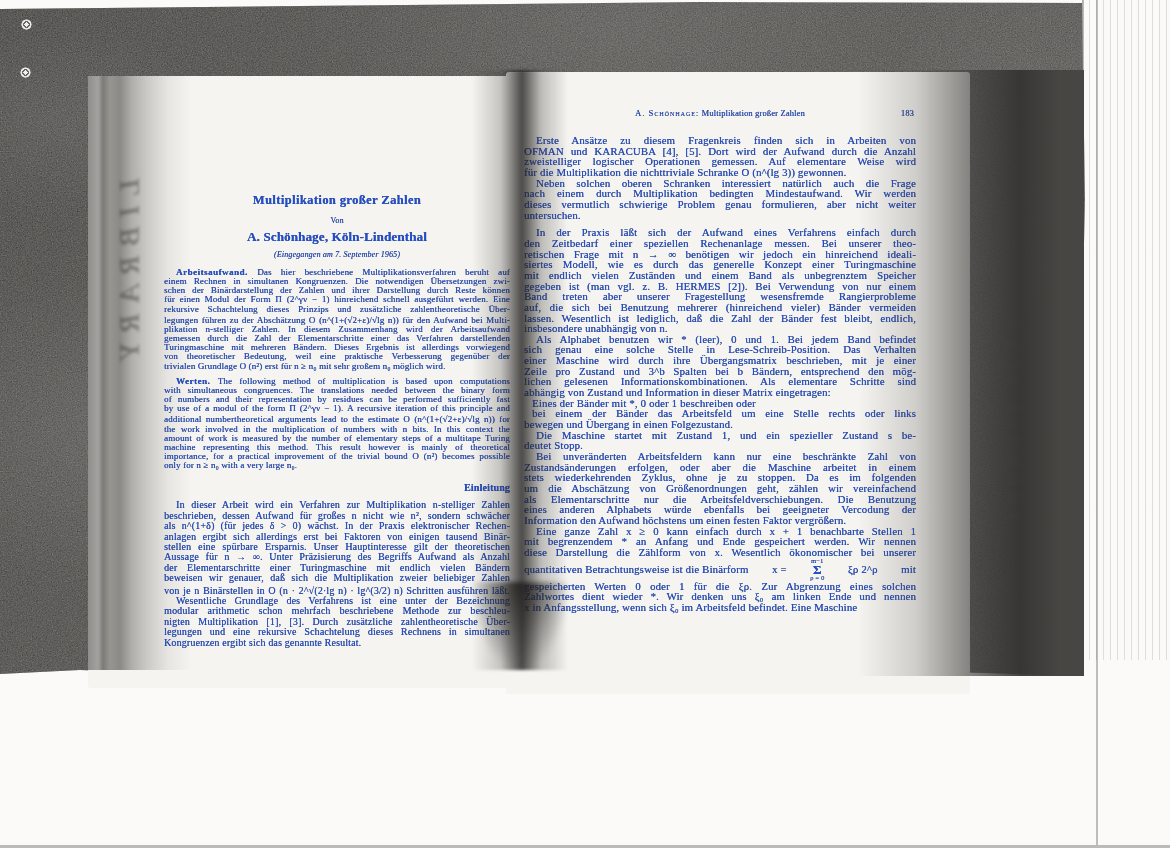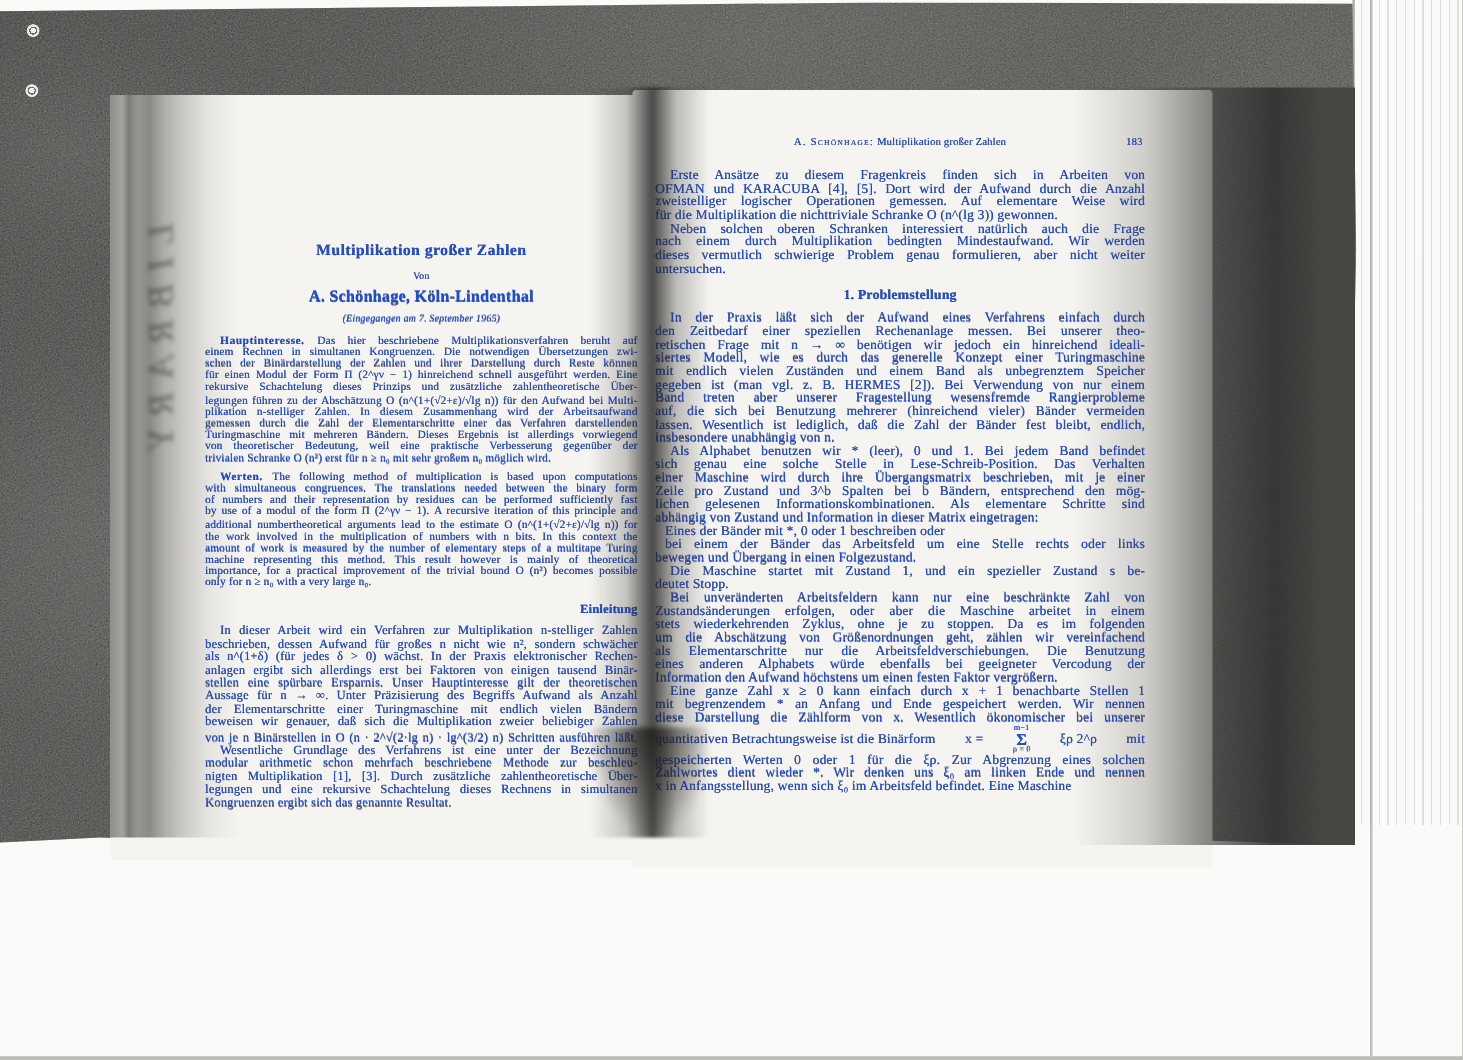--- a/index.html
+++ b/index.html
@@ -119,31 +119,31 @@
   <div class="page page-right"></div>
 
   <div class="ghost ghost-left">LIBRARY</div>
 
   <div class="lp-content txt">
     <div class="lp-title">Multiplikation großer Zahlen</div>
     <div class="lp-von">Von</div>
     <div class="lp-author">A. Schönhage, Köln-Lindenthal</div>
     <div class="lp-received">(Eingegangen am 7. September 1965)</div>
     <div class="abstract">
-        <div class="tl in"><b>Hauptinteresse. </b>Das hier beschriebene Multiplikationsverfahren beruht auf</div>
+        <div class="tl in"><b>Arbeitsaufwand. </b>Das hier beschriebene Multiplikationsverfahren beruht auf</div>
         <div class="tl">einem Rechnen in simultanen Kongruenzen. Die notwendigen Übersetzungen zwi-</div>
         <div class="tl">schen der Binärdarstellung der Zahlen und ihrer Darstellung durch Reste können</div>
         <div class="tl">für einen Modul der Form Π (2^γν − 1) hinreichend schnell ausgeführt werden. Eine</div>
         <div class="tl">rekursive Schachtelung dieses Prinzips und zusätzliche zahlentheoretische Über-</div>
         <div class="tl sp">legungen führen zu der Abschätzung O (n^(1+(√2+ε)/√lg n)) für den Aufwand bei Multi-</div>
         <div class="tl">plikation n-stelliger Zahlen. In diesem Zusammenhang wird der Arbeitsaufwand</div>
         <div class="tl">gemessen durch die Zahl der Elementarschritte einer das Verfahren darstellenden</div>
         <div class="tl">Turingmaschine mit mehreren Bändern. Dieses Ergebnis ist allerdings vorwiegend</div>
         <div class="tl">von theoretischer Bedeutung, weil eine praktische Verbesserung gegenüber der</div>
-        <div class="tl last">trivialen Schranke O (n²) erst für n ≥ n₀ mit sehr großem n₀ möglich wird.</div>
+        <div class="tl last">trivialen Grundlage O (n²) erst für n ≥ n₀ mit sehr großem n₀ möglich wird.</div>
       </div>
     <div class="abstract summary">
         <div class="tl in"><b>Werten. </b>The following method of multiplication is based upon computations</div>
         <div class="tl">with simultaneous congruences. The translations needed between the binary form</div>
         <div class="tl">of numbers and their representation by residues can be performed sufficiently fast</div>
         <div class="tl">by use of a modul of the form Π (2^γν − 1). A recursive iteration of this principle and</div>
         <div class="tl sp">additional numbertheoretical arguments lead to the estimate O (n^(1+(√2+ε)/√lg n)) for</div>
         <div class="tl">the work involved in the multiplication of numbers with n bits. In this context the</div>
         <div class="tl">amount of work is measured by the number of elementary steps of a multitape Turing</div>
         <div class="tl">machine representing this method. This result however is mainly of theoretical</div>
@@ -178,21 +178,20 @@
     <div class="rp-para1">
         <div class="tl in">Erste Ansätze zu diesem Fragenkreis finden sich in Arbeiten von</div>
         <div class="tl">OFMAN und KARACUBA [4], [5]. Dort wird der Aufwand durch die Anzahl</div>
         <div class="tl">zweistelliger logischer Operationen gemessen. Auf elementare Weise wird</div>
         <div class="tl last">für die Multiplikation die nichttriviale Schranke O (n^(lg 3)) gewonnen.</div>
         <div class="tl in">Neben solchen oberen Schranken interessiert natürlich auch die Frage</div>
         <div class="tl">nach einem durch Multiplikation bedingten Mindestaufwand. Wir werden</div>
         <div class="tl">dieses vermutlich schwierige Problem genau formulieren, aber nicht weiter</div>
         <div class="tl last">untersuchen.</div>
       </div>
-    <div class="rp-h2">1. Problemstellung</div>
     <div class="rp-body">
         <div class="tl in">In der Praxis läßt sich der Aufwand eines Verfahrens einfach durch</div>
         <div class="tl">den Zeitbedarf einer speziellen Rechenanlage messen. Bei unserer theo-</div>
         <div class="tl">retischen Frage mit n → ∞ benötigen wir jedoch ein hinreichend ideali-</div>
         <div class="tl">siertes Modell, wie es durch das generelle Konzept einer Turingmaschine</div>
         <div class="tl">mit endlich vielen Zuständen und einem Band als unbegrenztem Speicher</div>
         <div class="tl">gegeben ist (man vgl. z. B. HERMES [2]). Bei Verwendung von nur einem</div>
         <div class="tl">Band treten aber unserer Fragestellung wesensfremde Rangierprobleme</div>
         <div class="tl">auf, die sich bei Benutzung mehrerer (hinreichend vieler) Bänder vermeiden</div>
         <div class="tl">lassen. Wesentlich ist lediglich, daß die Zahl der Bänder fest bleibt, endlich,</div>

